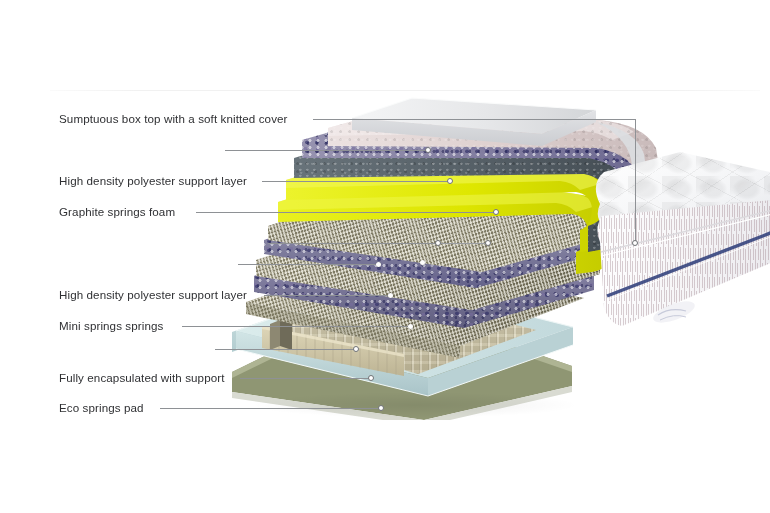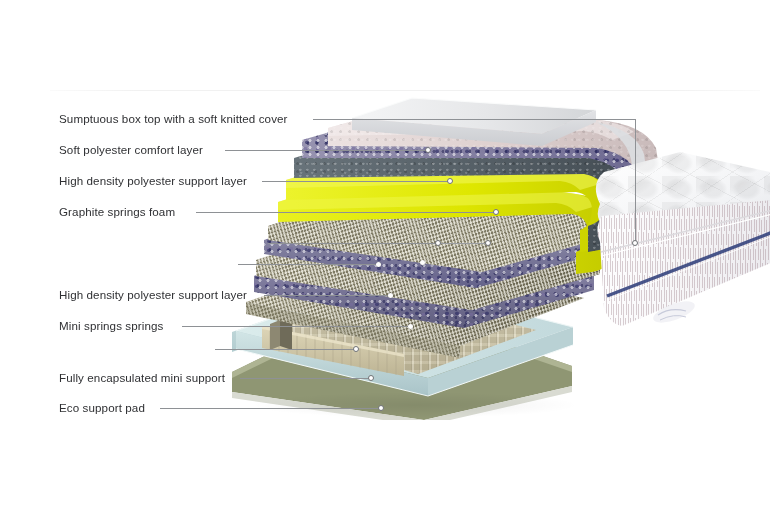--- a/index.html
+++ b/index.html
@@ -440,21 +440,20 @@
   <div class="ldr" style="left:215px;top:349px;width:140px;"></div>
   <div class="dot" style="left:353px;top:346px;"></div>
 
   <div class="ldr" style="left:240px;top:378px;width:130px;"></div>
   <div class="dot" style="left:368px;top:375px;"></div>
 
   <div class="ldr" style="left:160px;top:408px;width:220px;"></div>
   <div class="dot" style="left:378px;top:405px;"></div>
 
   <div class="lbl" style="top:113px;">Sumptuous box top with a soft knitted cover</div>
-  <div class="lbl" style="top:144px;">Soft polyester comfort layer</div>
   <div class="lbl" style="top:175px;">High density polyester support layer</div>
   <div class="lbl" style="top:206px;">Graphite springs foam</div>
   <div class="lbl" style="top:289px;">High density polyester support layer</div>
   <div class="lbl" style="top:320px;">Mini springs springs</div>
-  <div class="lbl" style="top:372px;">Fully encapsulated mini support</div>
-  <div class="lbl" style="top:402px;">Eco support pad</div>
+  <div class="lbl" style="top:372px;">Fully encapsulated with support</div>
+  <div class="lbl" style="top:402px;">Eco springs pad</div>
 
 </div>
 
 </body></html>

